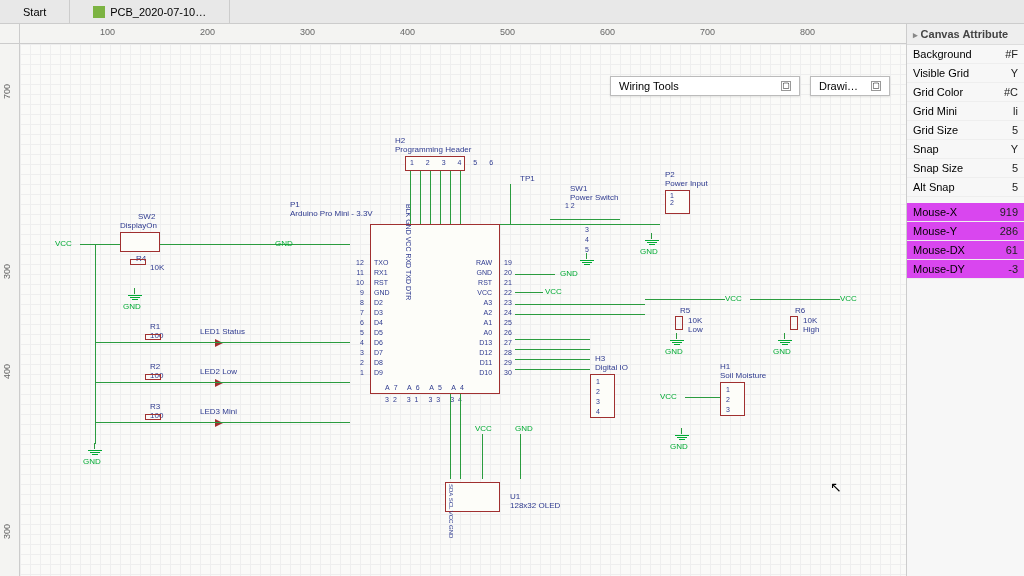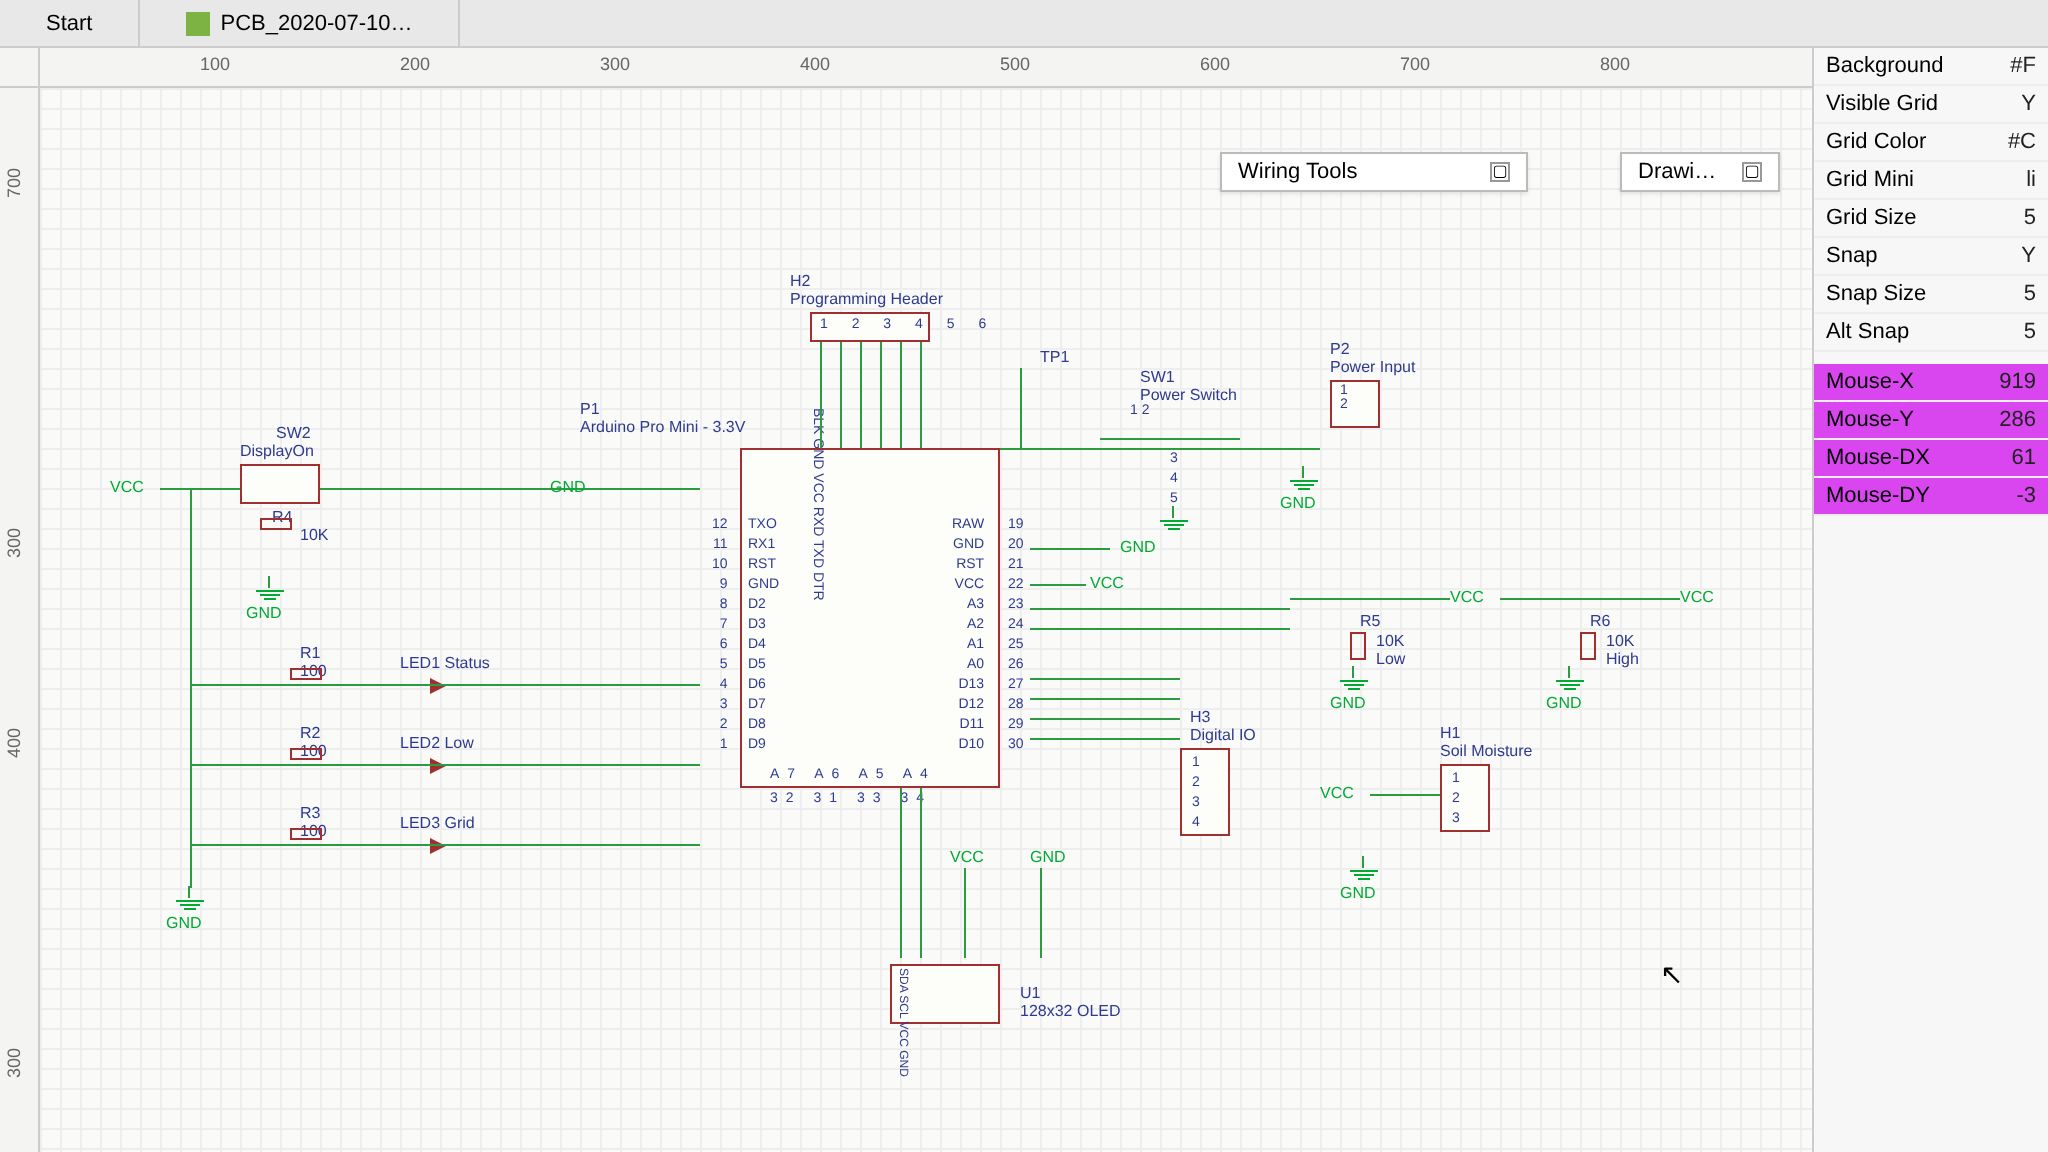--- a/index.html
+++ b/index.html
@@ -112,21 +112,21 @@
     </div>
     <div class="ruler-v">
       <span style="top:40px">700</span>
       <span style="top:220px">300</span>
       <span style="top:320px">400</span>
       <span style="top:480px">300</span>
     </div>
 
     <div class="canvas">
 
-      <div class="floating-panel" style="top:32px; left:590px; width:154px;">
+      <div class="floating-panel" style="top:32px; left:590px; width:190px;">
         <span>Wiring Tools</span>
         <span class="panel-expand" style="margin-left:auto">▢</span>
       </div>
       <div class="floating-panel" style="top:32px; left:790px; width:80px;">
         <span>Drawi…</span>
         <span class="panel-expand" style="margin-left:auto">▢</span>
       </div>
 
       <span class="netlabel" style="top:195px;left:35px">VCC</span>
       <div class="wire h" style="top:200px;left:60px;width:50px"></div>
@@ -159,21 +159,21 @@
       <span class="refdes" style="top:318px;left:130px">R2</span>
       <span class="refdes" style="top:327px;left:130px">100</span>
       <div class="res" style="top:330px;left:125px"></div>
       <span class="refdes" style="top:323px;left:180px">LED2  Low</span>
       <div class="led" style="top:335px;left:195px"></div>
       <div class="wire h" style="top:338px;left:75px;width:255px"></div>
 
       <span class="refdes" style="top:358px;left:130px">R3</span>
       <span class="refdes" style="top:367px;left:130px">100</span>
       <div class="res" style="top:370px;left:125px"></div>
-      <span class="refdes" style="top:363px;left:180px">LED3  Grid</span>
+      <span class="refdes" style="top:363px;left:180px">LED3  Mini</span>
       <div class="led" style="top:375px;left:195px"></div>
       <div class="wire h" style="top:378px;left:75px;width:255px"></div>
 
       <div class="gnd" style="top:405px;left:68px">
           <div class="gnd-bars">
             <div style="width:14px"></div>
             <div style="width:10px"></div>
             <div style="width:6px"></div>
           </div>
         </div>
@@ -365,20 +365,23 @@
       <span class="pinlabel" style="top:440px;left:428px;writing-mode:vertical-rl;font-size:6px">SDA SCL VCC GND</span>
       <span class="refdes" style="top:448px;left:490px">U1</span>
       <span class="refdes" style="top:457px;left:490px">128x32 OLED</span>
 
       <span class="cursor-arrow" style="top:435px;left:810px">↖</span>
     </div>
 
   </div>
 
   <div class="side">
+    <div class="side-section">
+      <span style="font-size:9px;color:#888">▸</span> <span>Canvas Attribute</span>
+    </div>
     <div class="side-row">
         <span>Background</span>
         <span class="side-val">#F</span>
       </div>
     <div class="side-row">
         <span>Visible Grid</span>
         <span class="side-val">Y</span>
       </div>
     <div class="side-row">
         <span>Grid Color</span>

